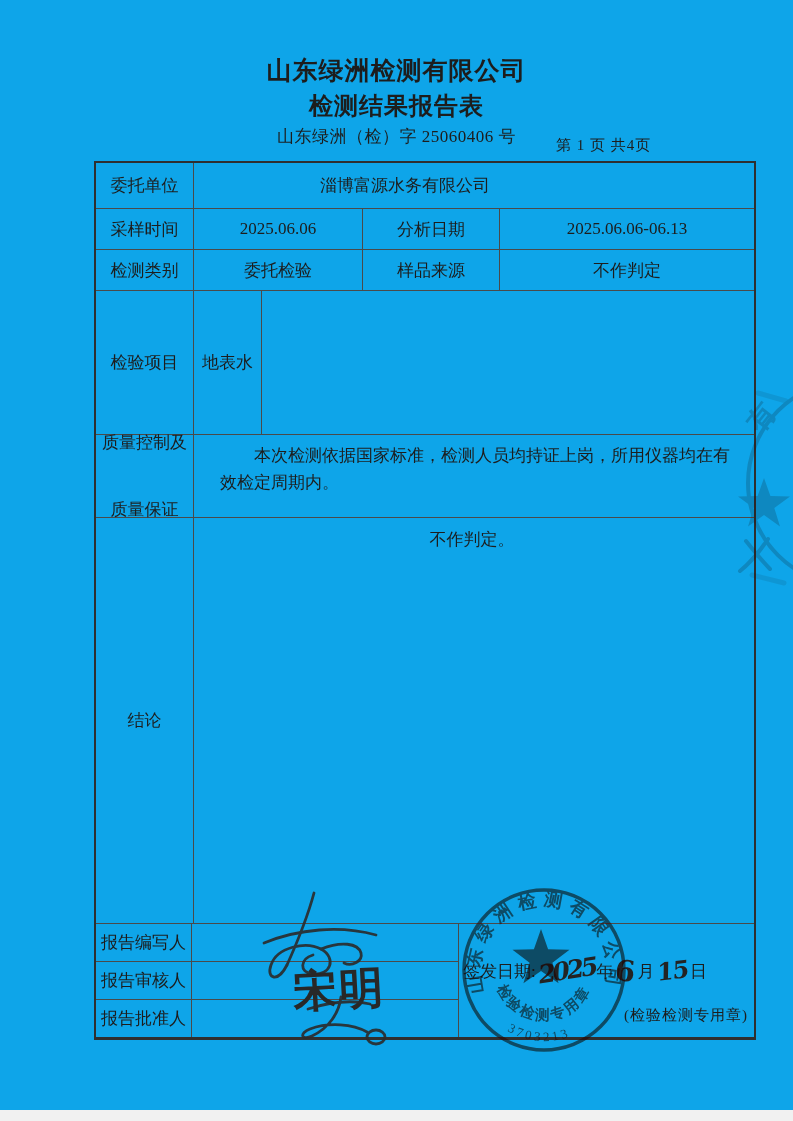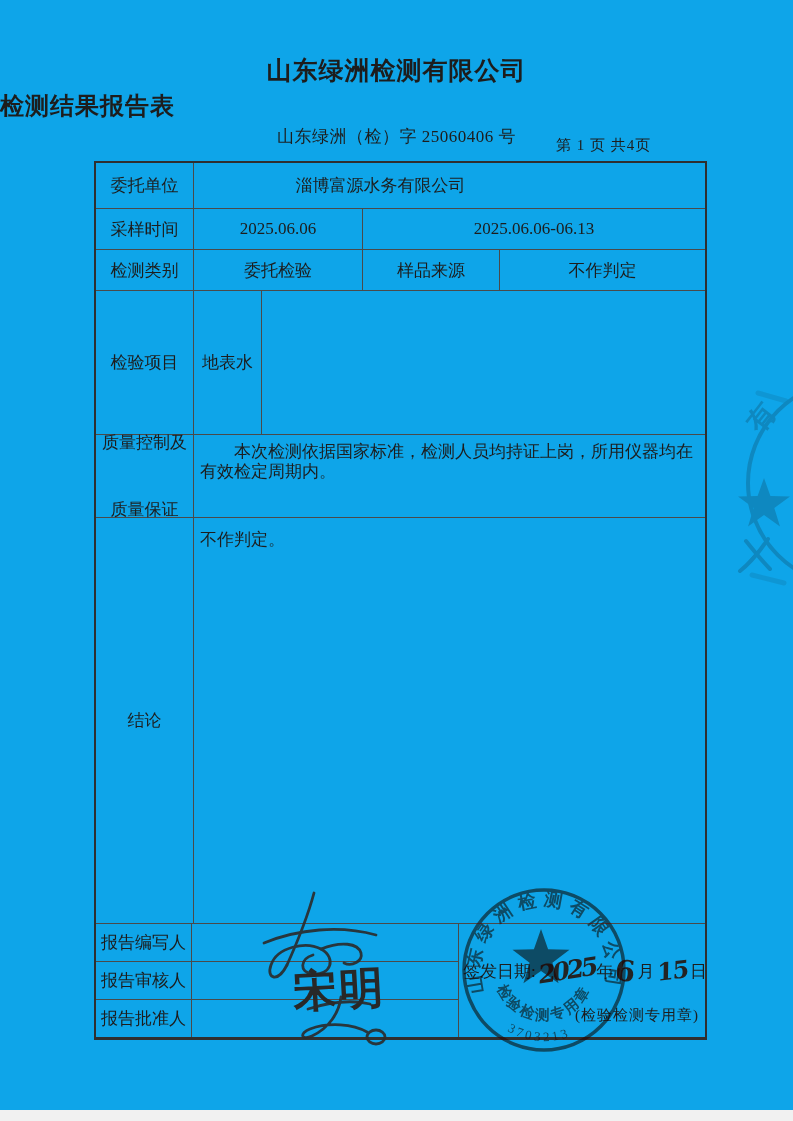--- a/index.html
+++ b/index.html
@@ -3,47 +3,47 @@
 <meta charset="utf-8">
 <style>
   html,body{margin:0;padding:0;background:#ffffff;}
   .page{
     position:relative;width:793px;height:1121px;background:#0ea5e9;
     font-family:"Liberation Serif","DejaVu Serif",serif;color:#1d1d1d;overflow:hidden;
   }
   
   .hdr-company{position:absolute;top:54px;left:0;width:100%;text-align:center;
     font-size:25px;font-weight:bold;letter-spacing:1px;}
-  .hdr-title{position:absolute;top:90px;left:0;width:100%;
+  .hdr-title{position:absolute;top:90px;left:0;width:100%;text-align:center;
     font-size:24px;font-weight:bold;letter-spacing:1px;}
   .hdr-docno{position:absolute;top:125px;left:0;width:100%;text-align:center;
     font-size:17px;letter-spacing:.5px;}
   .hdr-page{position:absolute;top:136px;left:556px;font-size:15px;letter-spacing:1px;}
   
-  .tbl{position:absolute;left:94px;top:161px;width:613px;height:879px;
+  .tbl{position:absolute;left:94px;top:161px;width:662px;height:879px;
     border:2px solid #2f2f2f;border-bottom-width:3px;box-sizing:border-box;
     display:flex;flex-direction:column;font-size:17px;}
   .row{display:flex;border-bottom:1px solid #4a4a4a;flex:none;}
   .row.last{border-bottom:none;}
   .cell{border-right:1px solid #4a4a4a;display:flex;align-items:center;
     justify-content:center;box-sizing:border-box;}
   .cell.end{border-right:none;}
   .lbl{width:98px;flex:none;text-align:center;}
   .r1{height:45px}.r2{height:40px}.r3{height:40px}.r4{height:143px}
   .r5{height:82px}.r6{height:405px}.rsig{flex:1;display:flex;border-bottom:none;}
   .client-val{flex:1;padding-right:138px;}
   .c2{width:169px;flex:none;}
   .c3{width:137px;flex:none;}
   .c4{flex:1;text-align:center;}
   .type-cell{width:68px;flex:none;}
   .items-cell{flex:1;display:block;padding:7px 12px 0 14px;line-height:29px;
     text-align:justify;}
   .qa-lbl{flex-direction:column;line-height:23px;gap:44px;}
-  .qa-text{flex:1;display:block;padding:7px 10px 0 6px;text-indent:2em;line-height:20px;}
-  .concl-cell{flex:1;display:block;padding:8px 10px 0 6px;line-height:27px;}
+  .qa-text{flex:1;display:block;padding:7px 10px 0 6px;text-indent:2em;line-height:27px;margin-left:20px;}
+  .concl-cell{flex:1;display:block;padding:8px 10px 0 6px;line-height:27px;text-align:center;}
   
   .sig-left{width:363px;flex:none;display:flex;flex-direction:column;
     border-right:1px solid #4a4a4a;box-sizing:border-box;}
   .sig-row{flex:1;display:flex;border-bottom:1px solid #4a4a4a;}
   .sig-row.last{border-bottom:none;}
   .sig-lbl{width:96px;flex:none;border-right:1px solid #4a4a4a;display:flex;
     align-items:center;justify-content:center;box-sizing:border-box;}
   .sig-space{flex:1;}
   .issue-cell{flex:1;position:relative;}
   .issue-line{position:absolute;top:26px;left:4px;white-space:nowrap;font-size:17px;}
@@ -75,20 +75,21 @@
   <div class="tbl">
 
     <div class="row r1">
       <div class="cell lbl">委托单位</div>
       <div class="cell end client-val">淄博富源水务有限公司</div>
     </div>
 
     <div class="row r2">
       <div class="cell lbl">采样时间</div>
       <div class="cell c2">2025.06.06</div>
+      <div class="cell c3">分析日期</div>
       <div class="cell c4 end">2025.06.06-06.13</div>
     </div>
 
     <div class="row r3">
       <div class="cell lbl">检测类别</div>
       <div class="cell c2">委托检验</div>
       <div class="cell c3">样品来源</div>
       <div class="cell c4 end">不作判定</div>
     </div>
 

